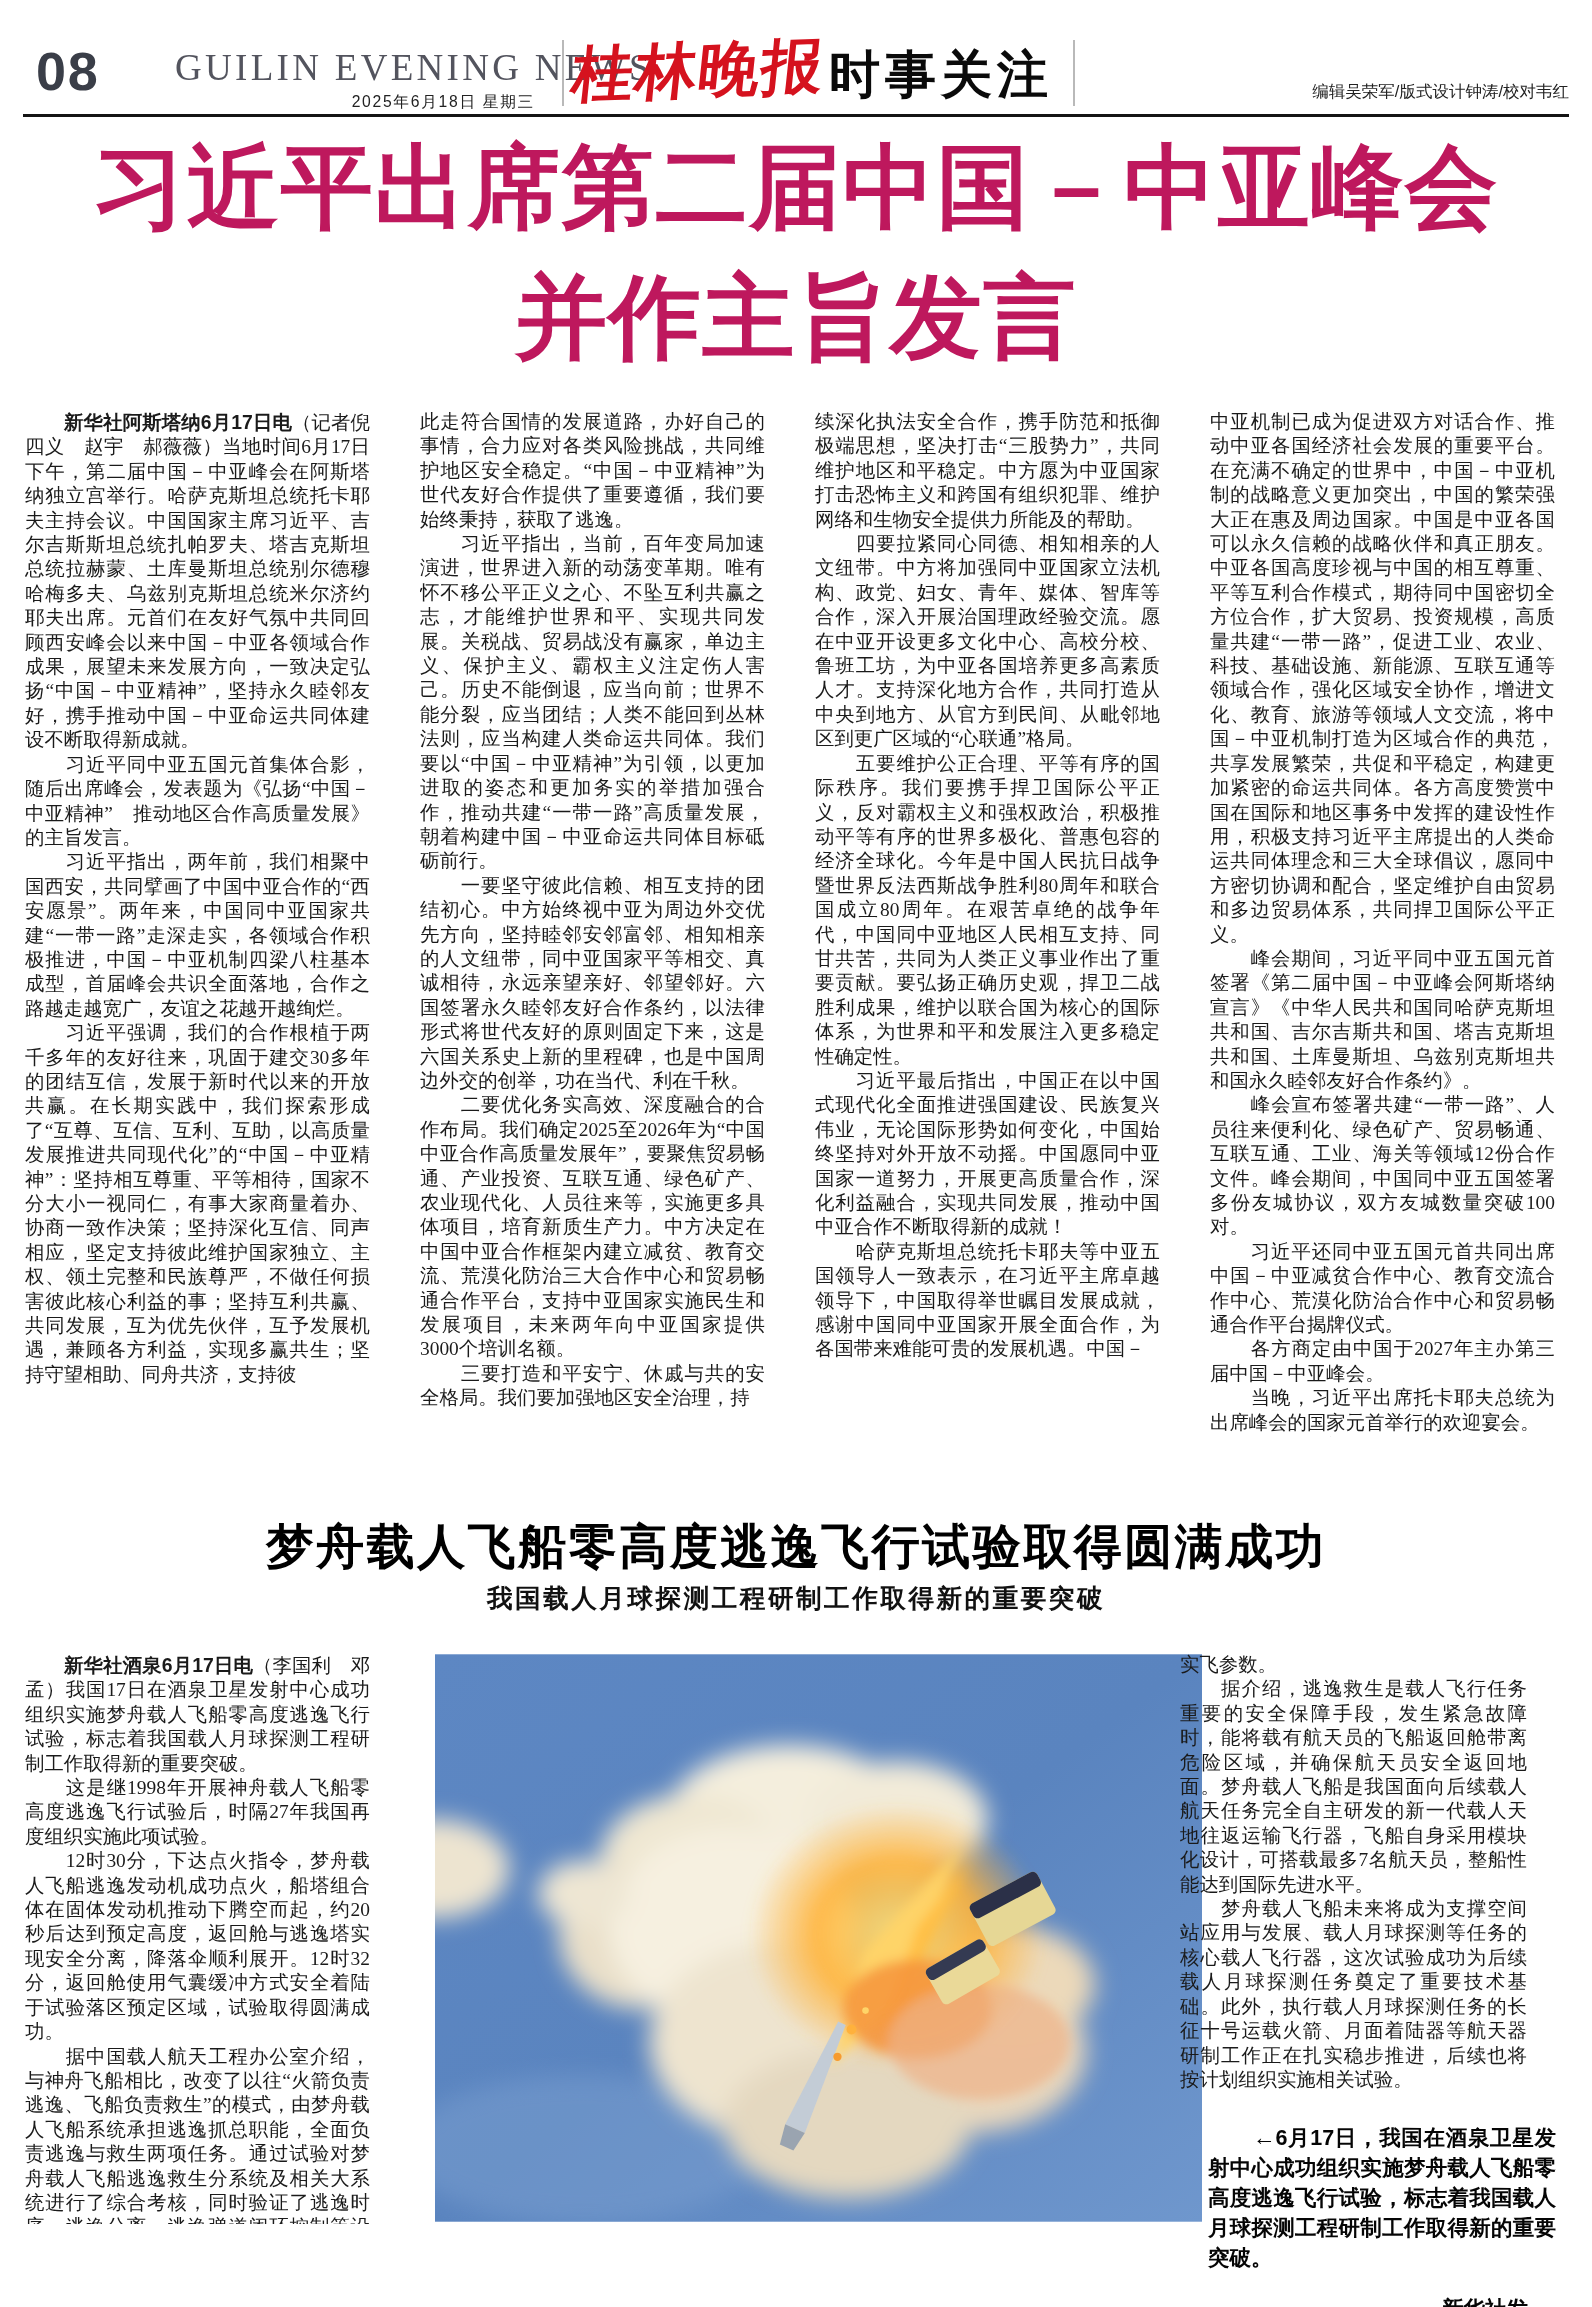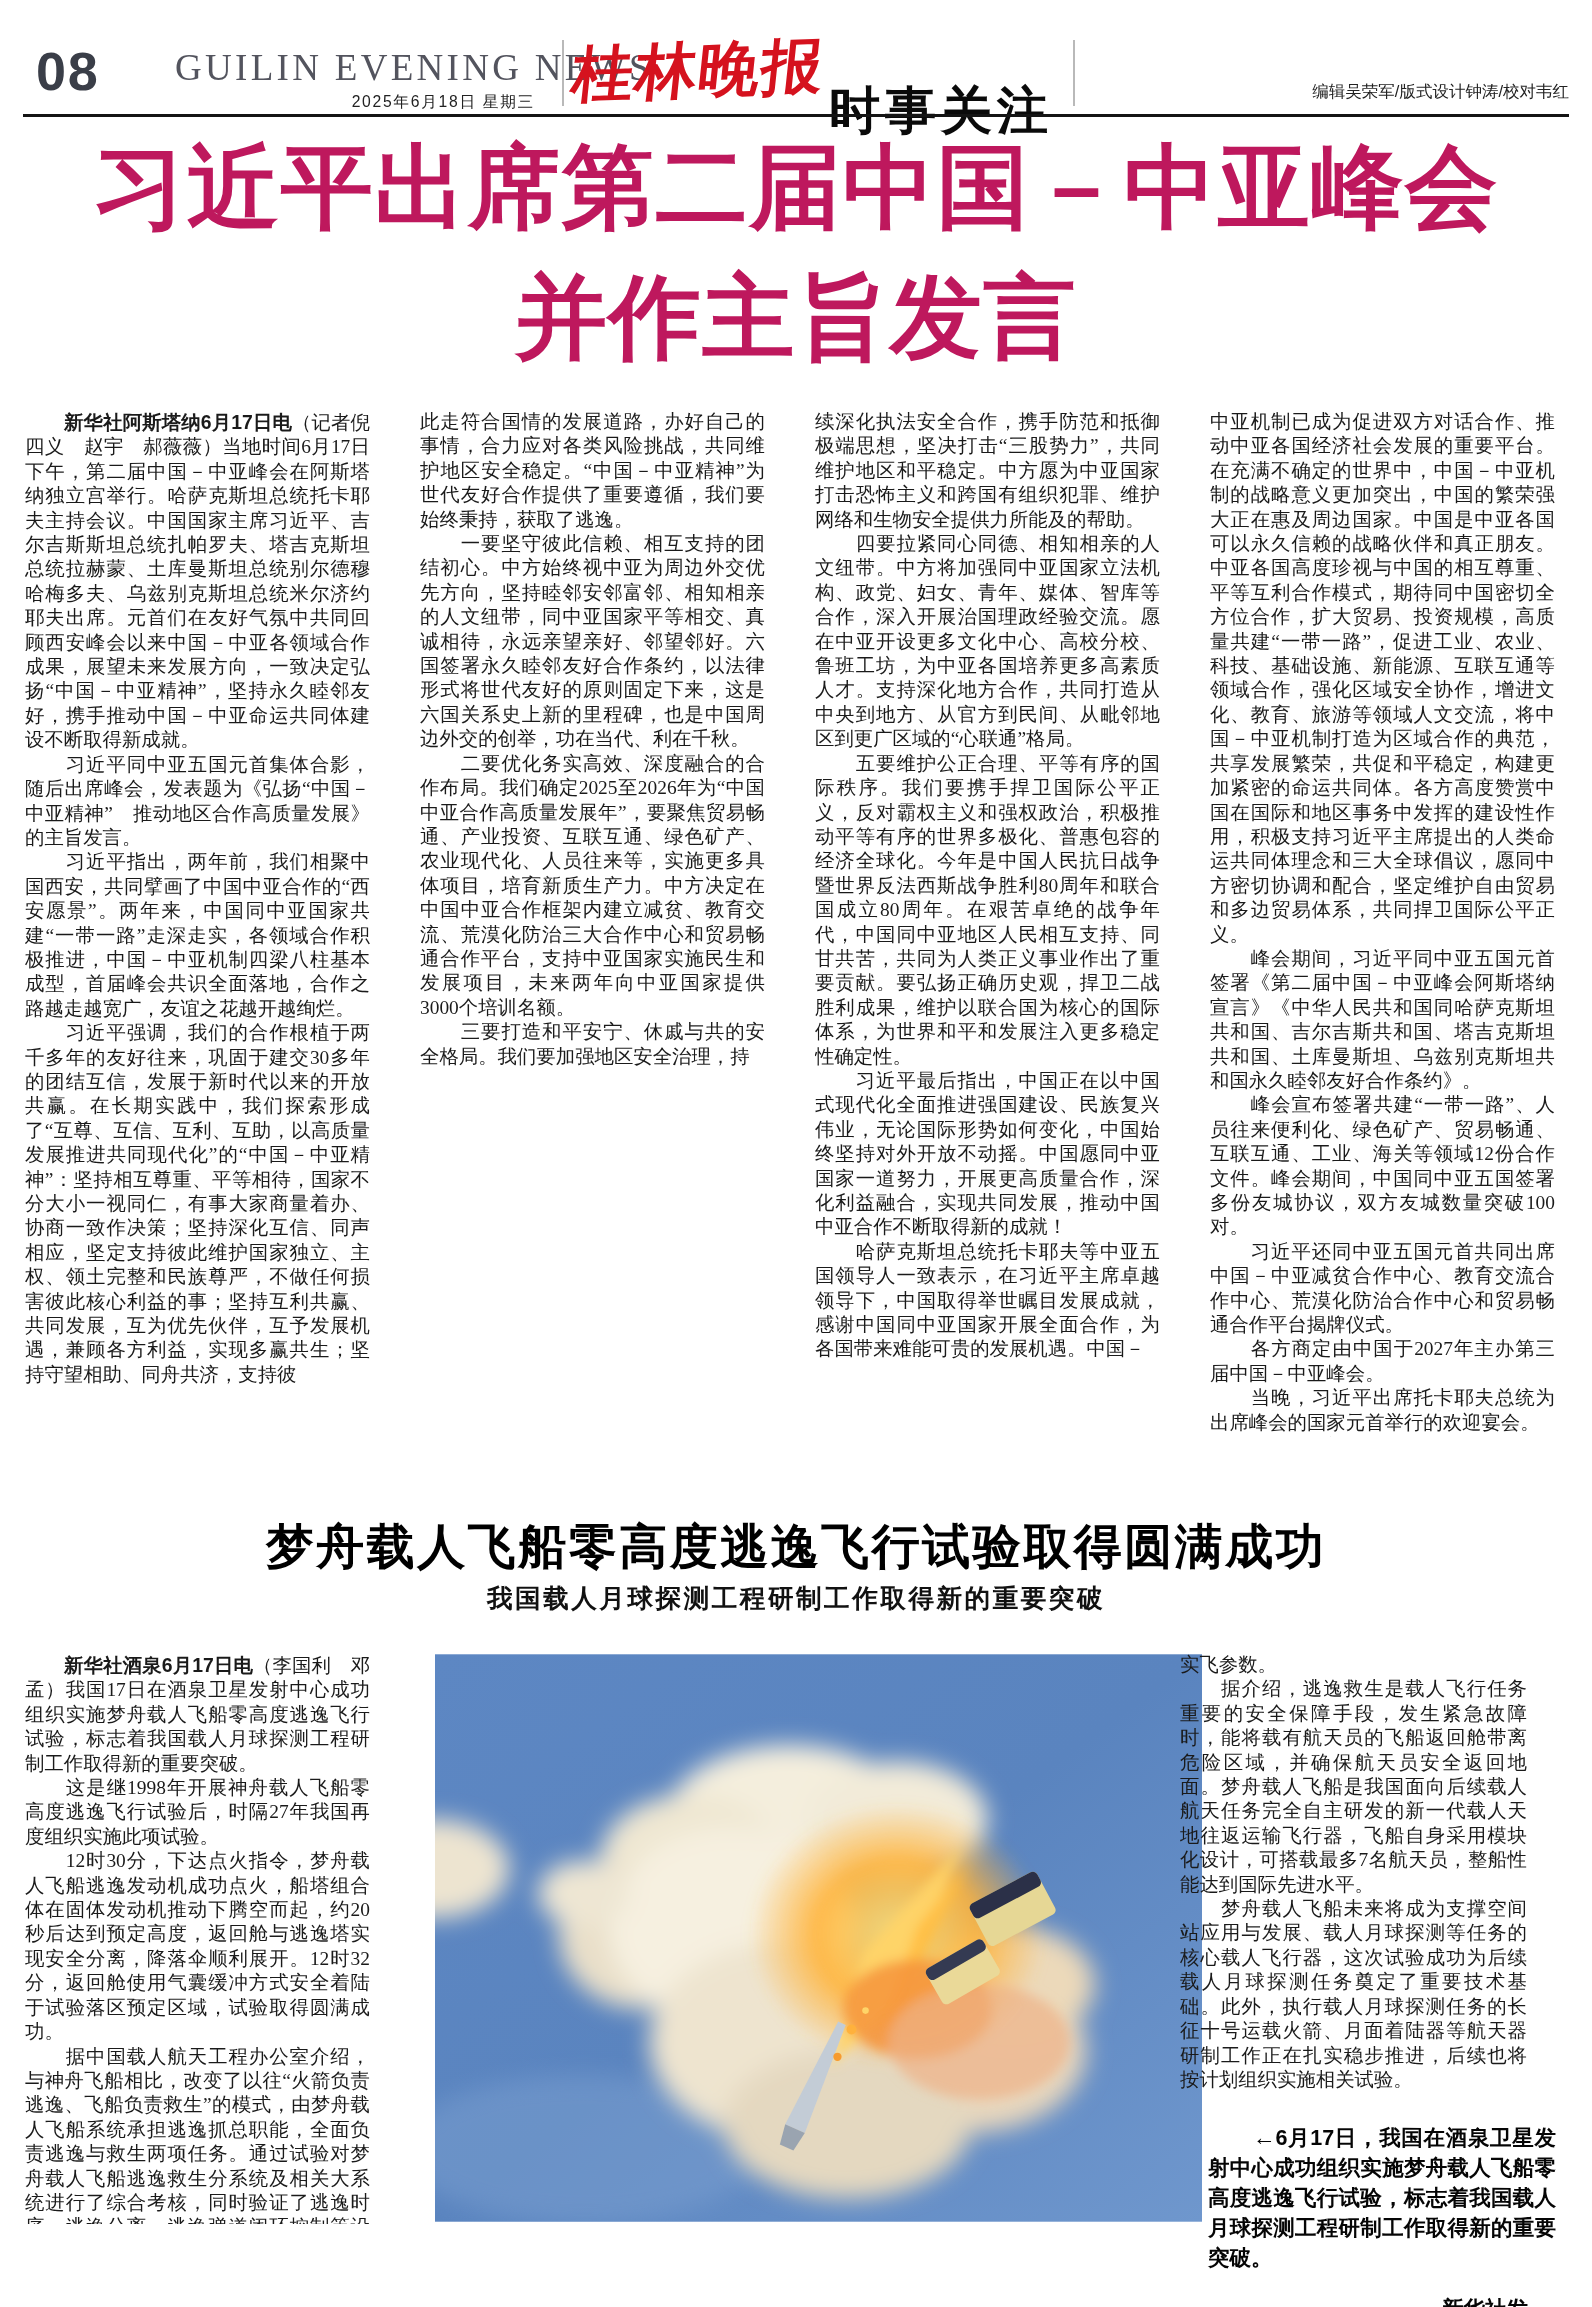--- a/index.html
+++ b/index.html
@@ -13,21 +13,21 @@
   .pagenum{position:absolute;left:36px;top:40px;font-family:var(--sans);font-size:54px;
            font-weight:800;color:#3a3e48;letter-spacing:1.7px;}
   .masthead{position:absolute;left:175px;top:46px;width:360px;text-align:center;}
   .mast-en{font-family:var(--serif);font-size:37px;color:#53545e;letter-spacing:3.3px;white-space:nowrap;}
   .mast-date{font-family:var(--sans);font-size:15.7px;color:#222;text-align:right;margin-top:2.5px;letter-spacing:1.7px;}
   .vrule{position:absolute;top:40px;width:1.7px;height:66px;background:#b9b9b9;}
   .vr1{left:562px;} .vr2{left:1073px;}
   .logo{position:absolute;left:573px;top:30px;font-family:var(--serif);font-size:61px;font-weight:900;
         color:#d5121e;transform:skewX(-8deg) rotate(-2deg);letter-spacing:1.7px;}
   .section-title{position:absolute;left:829px;top:41px;font-family:var(--sans);font-size:51px;
-        font-weight:900;color:#0a0a0a;letter-spacing:5px;margin-top:36px;}
+        font-weight:900;color:#0a0a0a;letter-spacing:5px;}
   .credits{position:absolute;right:23px;top:81px;width:462px;text-align:right;
         font-family:var(--sans);font-size:16.5px;color:#222;}
   .header-rule{position:absolute;left:23px;top:114px;width:1546px;height:2.5px;background:#141414;}
   
   .a1-headline{position:absolute;left:0;top:122px;width:1592px;text-align:center;
         font-family:var(--sans);font-weight:900;color:#be185d;}
   .a1-h-line{font-size:92px;line-height:130px;letter-spacing:1.7px;white-space:nowrap;}
   .a1-cols{position:absolute;left:25px;top:410px;width:1531px;height:1027px;display:flex;gap:50px;overflow:hidden;}
   .colflow{flex:0 0 345px;width:345px;font-size:19.4px;line-height:24.4px;text-align:justify;overflow:hidden;}
   .colflow p{margin:0;}
@@ -73,20 +73,21 @@
 
   <div class="a1-cols">
     <div class="colflow">
         <p>　　<b>新华社阿斯塔纳6月17日电</b>（记者倪四义　赵宇　郝薇薇）当地时间6月17日下午，第二届中国－中亚峰会在阿斯塔纳独立宫举行。哈萨克斯坦总统托卡耶夫主持会议。中国国家主席习近平、吉尔吉斯斯坦总统扎帕罗夫、塔吉克斯坦总统拉赫蒙、土库曼斯坦总统别尔德穆哈梅多夫、乌兹别克斯坦总统米尔济约耶夫出席。元首们在友好气氛中共同回顾西安峰会以来中国－中亚各领域合作成果，展望未来发展方向，一致决定弘扬“中国－中亚精神”，坚持永久睦邻友好，携手推动中国－中亚命运共同体建设不断取得新成就。</p>
         <p>　　习近平同中亚五国元首集体合影，随后出席峰会，发表题为《弘扬“中国－中亚精神”　推动地区合作高质量发展》的主旨发言。</p>
         <p>　　习近平指出，两年前，我们相聚中国西安，共同擘画了中国中亚合作的“西安愿景”。两年来，中国同中亚国家共建“一带一路”走深走实，各领域合作积极推进，中国－中亚机制四梁八柱基本成型，首届峰会共识全面落地，合作之路越走越宽广，友谊之花越开越绚烂。</p>
         <p>　　习近平强调，我们的合作根植于两千多年的友好往来，巩固于建交30多年的团结互信，发展于新时代以来的开放共赢。在长期实践中，我们探索形成了“互尊、互信、互利、互助，以高质量发展推进共同现代化”的“中国－中亚精神”：坚持相互尊重、平等相待，国家不分大小一视同仁，有事大家商量着办、协商一致作决策；坚持深化互信、同声相应，坚定支持彼此维护国家独立、主权、领土完整和民族尊严，不做任何损害彼此核心利益的事；坚持互利共赢、共同发展，互为优先伙伴，互予发展机遇，兼顾各方利益，实现多赢共生；坚持守望相助、同舟共济，支持彼</p>
       </div>
     <div class="colflow">
         <p>此走符合国情的发展道路，办好自己的事情，合力应对各类风险挑战，共同维护地区安全稳定。“中国－中亚精神”为世代友好合作提供了重要遵循，我们要始终秉持，获取了逃逸。</p>
+        <p>　　习近平指出，当前，百年变局加速演进，世界进入新的动荡变革期。唯有怀不移公平正义之心、不坠互利共赢之志，才能维护世界和平、实现共同发展。关税战、贸易战没有赢家，单边主义、保护主义、霸权主义注定伤人害己。历史不能倒退，应当向前；世界不能分裂，应当团结；人类不能回到丛林法则，应当构建人类命运共同体。我们要以“中国－中亚精神”为引领，以更加进取的姿态和更加务实的举措加强合作，推动共建“一带一路”高质量发展，朝着构建中国－中亚命运共同体目标砥砺前行。</p>
         <p>　　一要坚守彼此信赖、相互支持的团结初心。中方始终视中亚为周边外交优先方向，坚持睦邻安邻富邻、相知相亲的人文纽带，同中亚国家平等相交、真诚相待，永远亲望亲好、邻望邻好。六国签署永久睦邻友好合作条约，以法律形式将世代友好的原则固定下来，这是六国关系史上新的里程碑，也是中国周边外交的创举，功在当代、利在千秋。</p>
         <p>　　二要优化务实高效、深度融合的合作布局。我们确定2025至2026年为“中国中亚合作高质量发展年”，要聚焦贸易畅通、产业投资、互联互通、绿色矿产、农业现代化、人员往来等，实施更多具体项目，培育新质生产力。中方决定在中国中亚合作框架内建立减贫、教育交流、荒漠化防治三大合作中心和贸易畅通合作平台，支持中亚国家实施民生和发展项目，未来两年向中亚国家提供3000个培训名额。</p>
         <p>　　三要打造和平安宁、休戚与共的安全格局。我们要加强地区安全治理，持</p>
       </div>
     <div class="colflow">
         <p>续深化执法安全合作，携手防范和抵御极端思想，坚决打击“三股势力”，共同维护地区和平稳定。中方愿为中亚国家打击恐怖主义和跨国有组织犯罪、维护网络和生物安全提供力所能及的帮助。</p>
         <p>　　四要拉紧同心同德、相知相亲的人文纽带。中方将加强同中亚国家立法机构、政党、妇女、青年、媒体、智库等合作，深入开展治国理政经验交流。愿在中亚开设更多文化中心、高校分校、鲁班工坊，为中亚各国培养更多高素质人才。支持深化地方合作，共同打造从中央到地方、从官方到民间、从毗邻地区到更广区域的“心联通”格局。</p>
         <p>　　五要维护公正合理、平等有序的国际秩序。我们要携手捍卫国际公平正义，反对霸权主义和强权政治，积极推动平等有序的世界多极化、普惠包容的经济全球化。今年是中国人民抗日战争暨世界反法西斯战争胜利80周年和联合国成立80周年。在艰苦卓绝的战争年代，中国同中亚地区人民相互支持、同甘共苦，共同为人类正义事业作出了重要贡献。要弘扬正确历史观，捍卫二战胜利成果，维护以联合国为核心的国际体系，为世界和平和发展注入更多稳定性确定性。</p>
         <p>　　习近平最后指出，中国正在以中国式现代化全面推进强国建设、民族复兴伟业，无论国际形势如何变化，中国始终坚持对外开放不动摇。中国愿同中亚国家一道努力，开展更高质量合作，深化利益融合，实现共同发展，推动中国中亚合作不断取得新的成就！</p>
         <p>　　哈萨克斯坦总统托卡耶夫等中亚五国领导人一致表示，在习近平主席卓越领导下，中国取得举世瞩目发展成就，感谢中国同中亚国家开展全面合作，为各国带来难能可贵的发展机遇。中国－</p>

